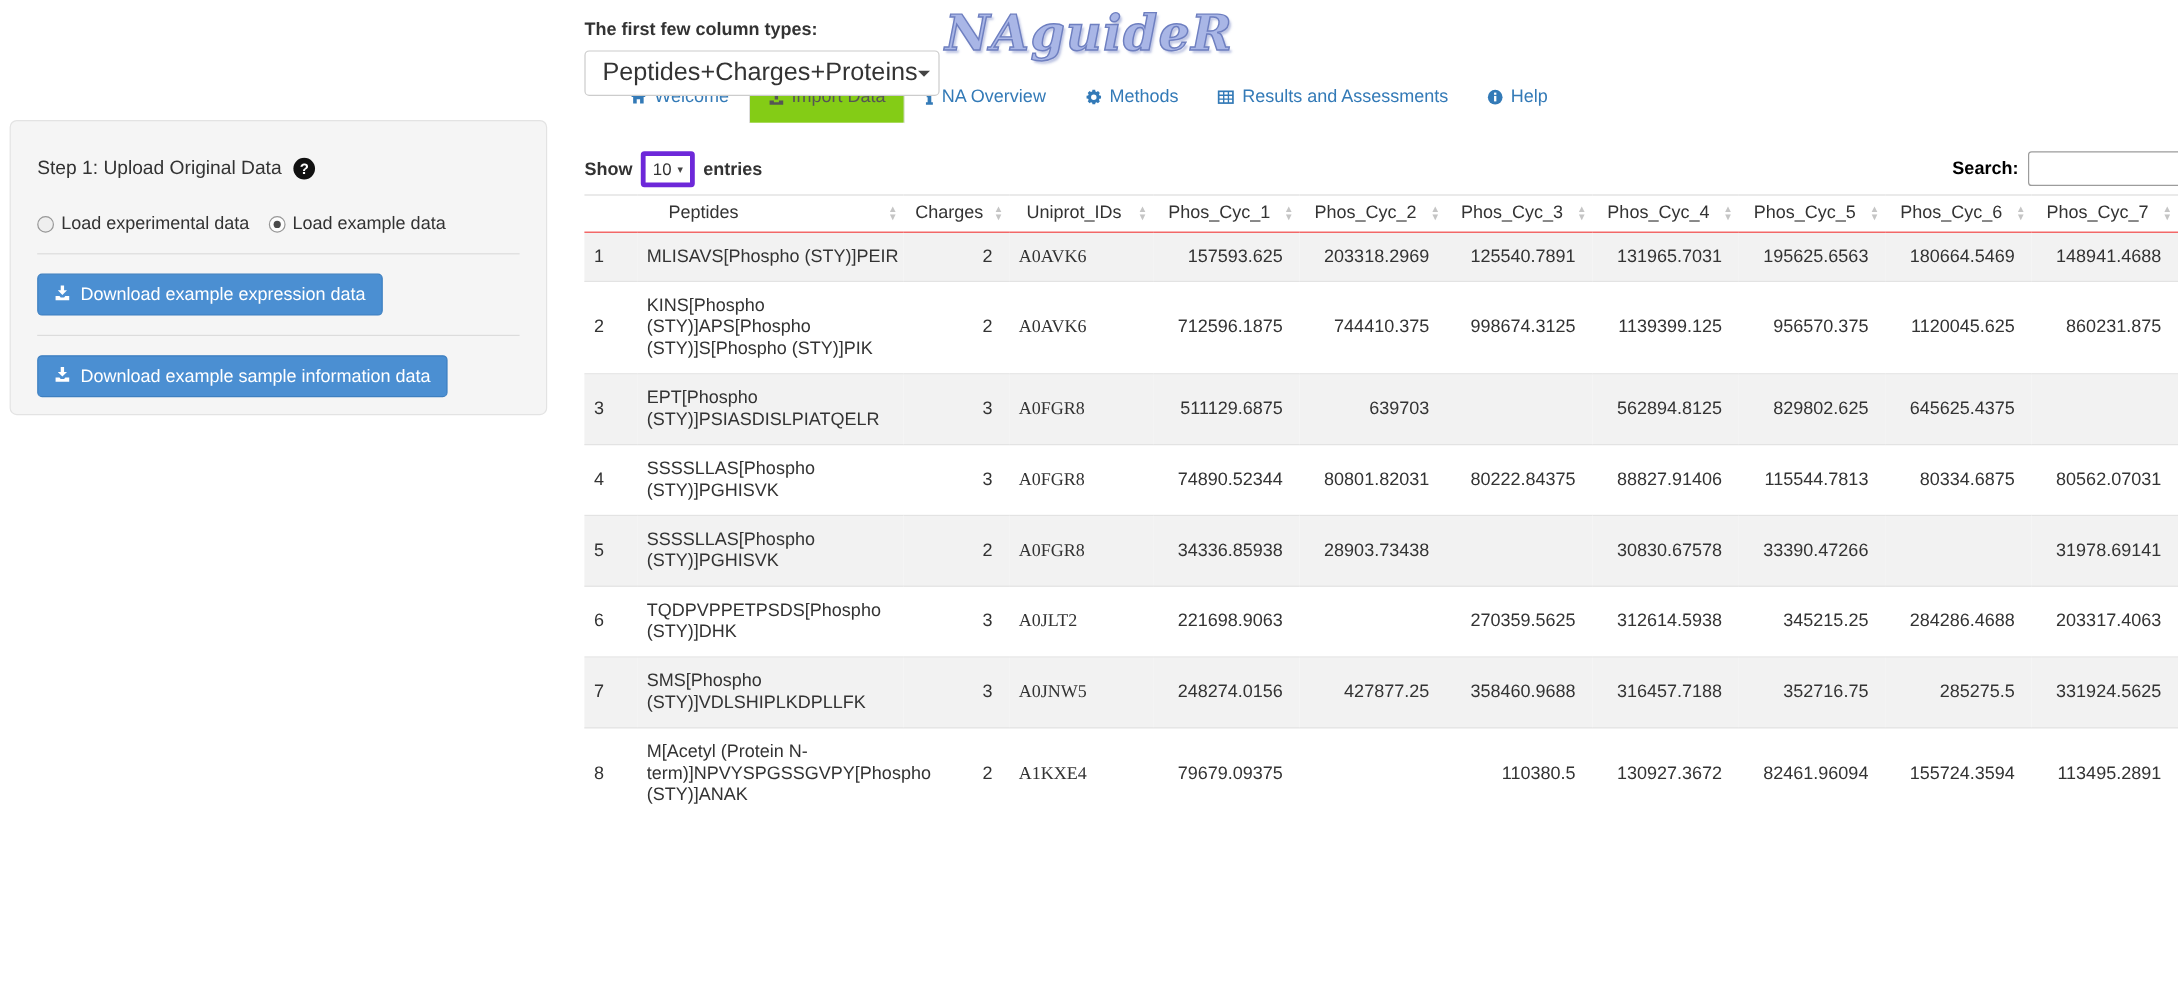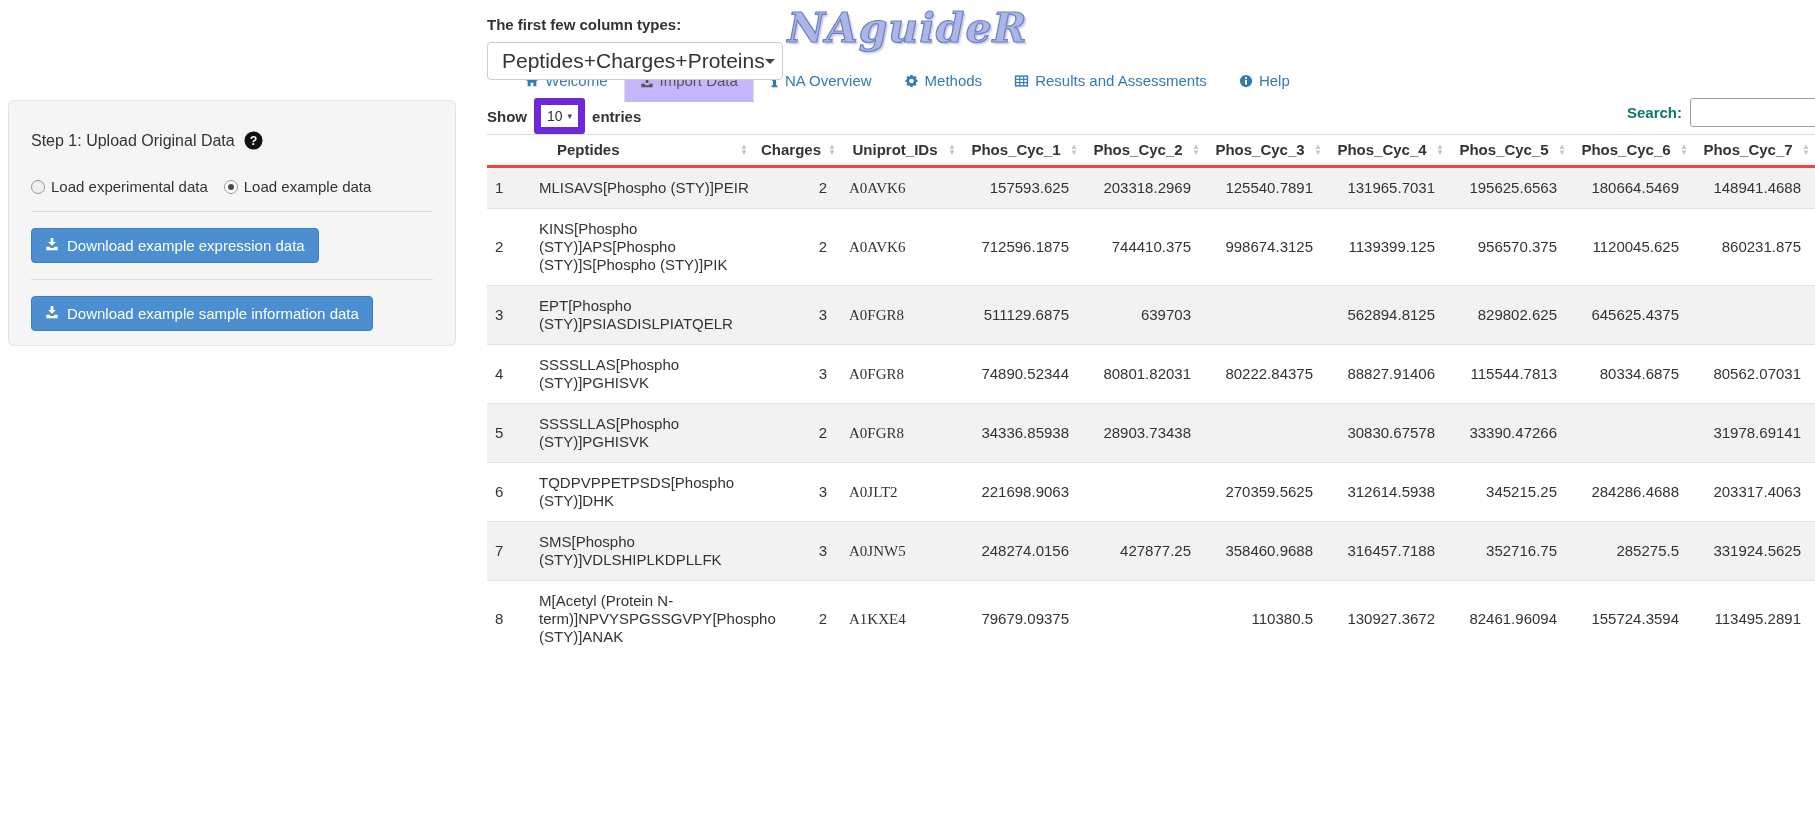--- a/index.html
+++ b/index.html
@@ -16,21 +16,21 @@
     -webkit-text-stroke:1.2px #6e7fc0;
     text-shadow:2px 2px 2px rgba(110,127,192,0.45);
   }
   
   .nav-tabs { position:absolute; top:59px; left:0; width:100%; display:flex; justify-content:center; align-items:flex-start; }
   .nav-tab {
     display:inline-flex; align-items:center; gap:6px; padding:11px 15px;
     font-size:15px; line-height:20px; color:#337ab7; cursor:pointer; text-decoration:none;
     border:1px solid transparent; border-radius:4px 4px 0 0;
   }
-  .nav-tab.active { background:#c4b5fd; border-color:#ddd; border-bottom-color:#fff; color:#555; }
+  .nav-tab.active { background:#84cc16; border-color:#ddd; border-bottom-color:#fff; color:#555; }
   .nav-icon { display:inline-flex; align-items:center; }
   .nav-icon svg { display:block; }
   
   .sidebar {
     position:absolute; left:8px; top:100px; width:448px;
     background:#f5f5f5; border:1px solid #e3e3e3; border-radius:6px;
     padding:30px 22px 14px 22px;
   }
   .step-title-row { display:flex; align-items:center; gap:9px; margin-bottom:28px; }
   .step-title { font-size:16px; color:#333; }
@@ -52,35 +52,35 @@
   .section-title { margin-top:140px; font-size:16px; font-weight:bold; color:#333; }
   .field-label { margin-top:16px; font-size:15px; font-weight:bold; color:#333; }
   .select-box {
     margin-top:9px; width:296px; height:38px; background:#fff;
     border:1px solid #ccc; border-radius:4px; display:flex; align-items:center;
     padding:0 14px; cursor:pointer;
   }
   .select-value { flex:1; font-size:21px; color:#333; }
   .select-caret { width:0; height:0; border-left:5px solid transparent; border-right:5px solid transparent; border-top:5px solid #444; }
   
-  .dt-controls { position:relative; margin-top:18px; height:32px; }
+  .dt-controls { position:relative; margin-top:46px; height:32px; }
   .show-entries { display:inline-flex; align-items:center; gap:7px; font-size:15px; font-weight:bold; color:#333; }
   .pl-select {
-    display:inline-flex; align-items:center; gap:5px; border:7px solid #6d28d9; border-radius:3px;
+    display:inline-flex; align-items:center; gap:5px; border:4px solid #6d28d9; border-radius:3px;
     background:#fff; padding:3px 6px; font-size:14px; font-weight:normal; cursor:pointer;
   }
   .pl-caret { font-size:9px; color:#444; }
   .search-wrap { position:absolute; right:-65px; top:0; display:flex; align-items:center; gap:8px; }
-  .search-label { font-size:15px; font-weight:bold; color:#0f766e; }
+  .search-label { font-size:15px; font-weight:bold; color:#000000; }
   .search-input { width:190px; height:29px; border:1px solid #9c9c9c; border-radius:3px; padding:0 6px; font-size:14px; font-family:inherit; }
   
   .data-table { margin-top:4px; width:100%; border-collapse:collapse; table-layout:fixed; font-size:15px; }
   .data-table thead th {
-    border-top:1px solid #ddd; border-bottom:3px solid #ef4444;
-    padding:6px 18px 6px 6px; font-weight:bold; color:#333; text-align:center;
+    border-top:1px solid #ddd; border-bottom:1px solid #ef4444;
+    padding:6px 18px 6px 6px; font-weight:normal; color:#333; text-align:center;
     position:relative; line-height:18px; cursor:pointer;
   }
   .data-table thead th:nth-child(1) { width:44px; }
   .data-table thead th:nth-child(2) { width:222px; text-align:left; padding-left:26px; }
   .data-table thead th:nth-child(3) { width:88px; }
   .data-table thead th:nth-child(4) { width:120px; }
   .sort-icons { position:absolute; right:5px; top:50%; transform:translateY(-50%); display:flex; flex-direction:column; }
   .sort-icons span { font-size:8px; line-height:6px; color:#c5c5c5; }
   .data-table tbody td { padding:11px 10px; line-height:18px; vertical-align:middle; color:#333; }
   .data-table tbody tr:nth-child(odd) { background:#f2f2f2; }

